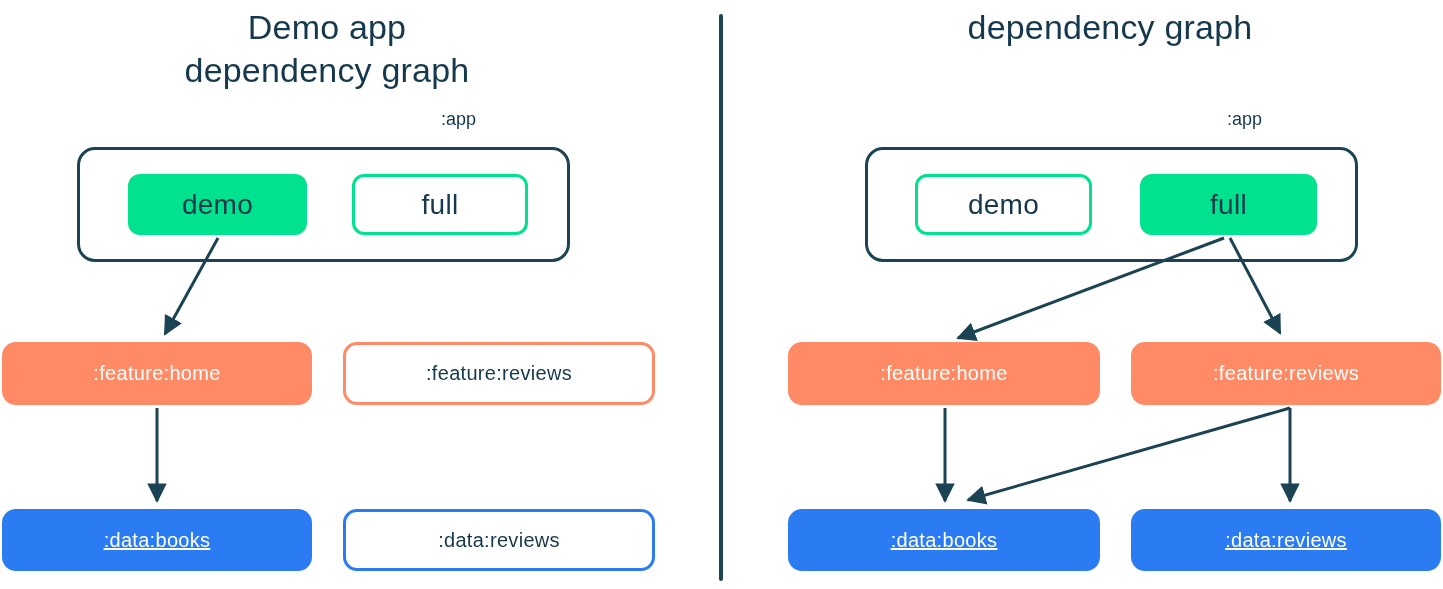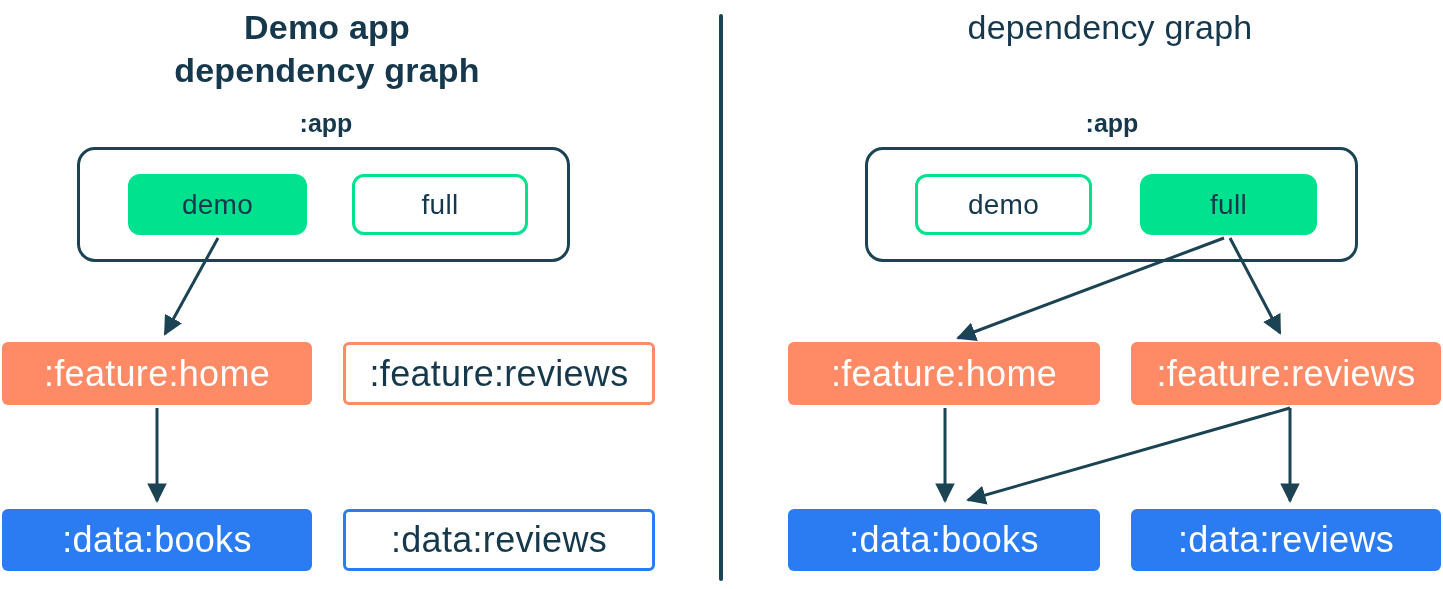--- a/index.html
+++ b/index.html
@@ -13,60 +13,60 @@
   }
   .panel-title{
     position:absolute;top:6px;width:600px;
     text-align:center;
     font-size:34px;line-height:43px;font-weight:500;
     color:var(--text-dark,#16384c);
     letter-spacing:.2px;
   }
   .app-label{
     position:absolute;top:109px;width:300px;
-    text-align:center;font-size:25px;font-weight:700;
+    text-align:right;font-size:18px;font-weight:400;
     color:var(--text-dark,#16384c);
   }
   .container-box{
     position:absolute;top:147px;width:487px;height:109px;
     border:3px solid var(--line,#1b4353);
     border-radius:18px;
     background:transparent;
   }
   .node{
     position:absolute;
     display:flex;align-items:center;justify-content:center;
     box-sizing:border-box;
-    font-size:36px;letter-spacing:.3px;
-    border-radius:6px;
+    font-size:20px;letter-spacing:.3px;
+    border-radius:14px;
   }
   .variant{width:179px;height:61px;top:174px;border-radius:12px;font-size:28px;}
   .green-filled{background:var(--green,#00e28d);color:var(--text-dark,#16384c);}
   .green-outline{border:3px solid var(--green,#00e28d);color:var(--text-dark,#16384c);background:transparent;}
   .orange-filled{background:var(--orange,#ff8a66);color:#ffffff;}
   .orange-outline{border:3px solid var(--orange,#ff8a66);color:var(--text-dark,#16384c);background:transparent;}
-  .blue-filled{background:var(--blue,#2b7bf2);color:#ffffff;}
+  .blue-filled{background:var(--blue,#2b7bf2);color:#ffffff;text-decoration:underline;}
   .blue-outline{border:3px solid var(--blue,#2b7bf2);color:var(--text-dark,#16384c);background:transparent;}
   .divider{
     position:absolute;left:719px;top:14px;width:4px;height:567px;
     background:var(--line,#1b4353);border-radius:2px;
   }
   svg.edges{
     position:absolute;left:0;top:0;
     pointer-events:none;
   }
   svg.edges line{stroke:var(--line,#1b4353);stroke-width:3;}
   svg.edges marker path{fill:var(--line,#1b4353);}
 </style>
 </head>
 <body>
 
 <div class="stage">
 
-  <div class="panel-title" style="left:27px;font-weight:bold;">
+  <div class="panel-title" style="left:27px;">
     <div>Demo app</div>
     <div>dependency graph</div>
   </div>
 
   <div class="app-label" style="left:176px;">:app</div>
 
   <div class="container-box" style="left:77px;"></div>
 
   <div class="node variant green-filled" style="left:128px;">
     <span>demo</span>

